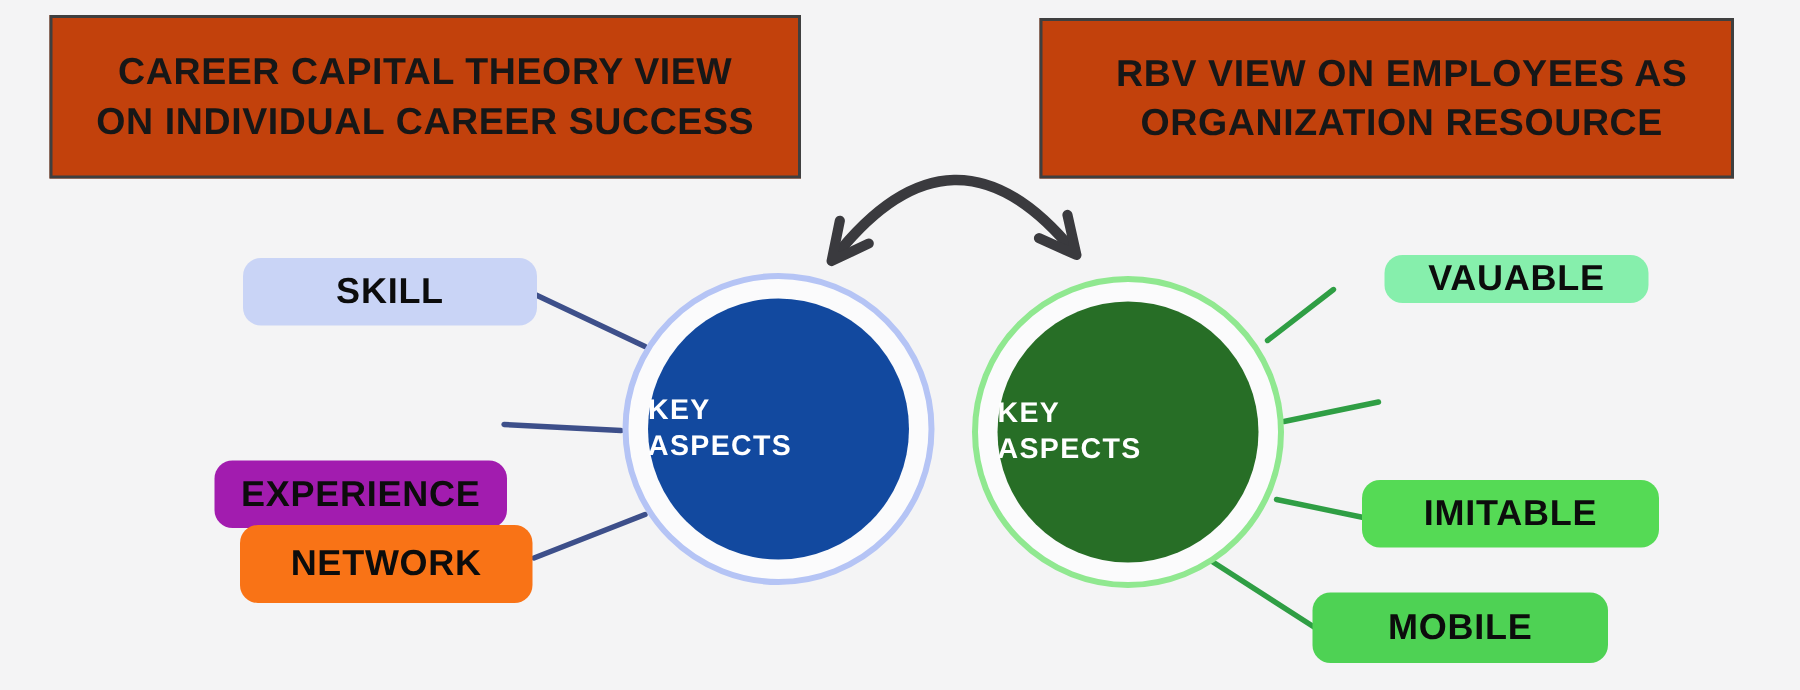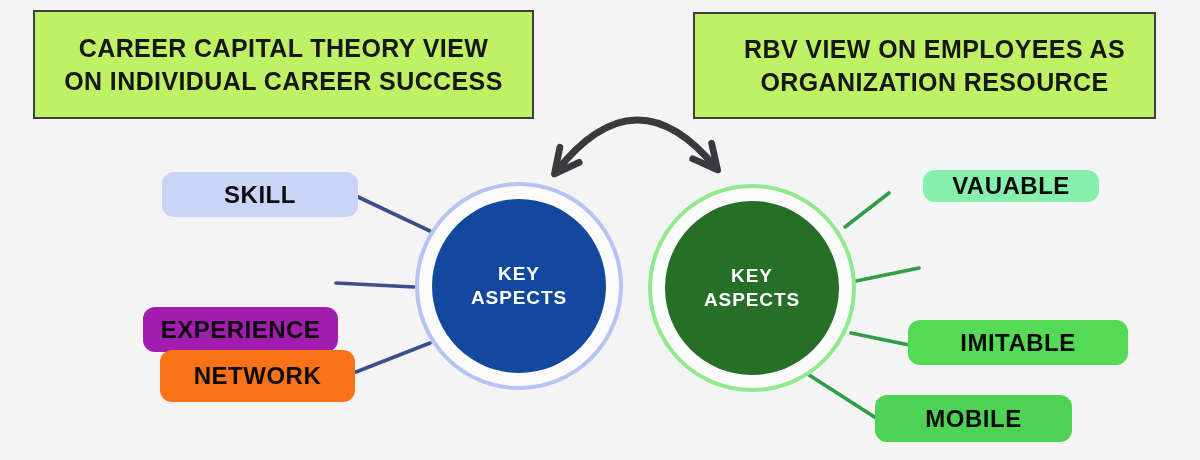--- a/index.html
+++ b/index.html
@@ -11,21 +11,21 @@
     overflow: hidden;
   }
   .canvas { position: absolute; inset: 0; }
 
   
   .wires { position: absolute; left: 0; top: 0; z-index: 1; }
 
   
   .title-box {
     position: absolute;
-    background: #bef264;
+    background: #c2410c;
     border: 2px solid #3f3f3f;
     display: flex; flex-direction: column;
     align-items: center; justify-content: center;
     text-align: center;
     z-index: 3;
     color: #171717;
     font-weight: bold;
     font-size: 25px;
     line-height: 1.32;
     letter-spacing: 0.4px;
@@ -42,40 +42,40 @@
     font-size: 24px;
     letter-spacing: 0.5px;
     color: #0c0c0c;
     z-index: 2;
   }
   .pill.l0 { left: 162px; top: 172px; width: 196px; height: 45px; background: #c9d4f6; }
   .pill.l1 { left: 143px; top: 260px; width: 195px; height: 45px; background: #a21caf; margin-top: 47px; }
   .pill.l2 { left: 160px; top: 350px; width: 195px; height: 52px; background: #f97316; }
   .pill.r0 { left: 887px; top: 170px; width: 176px; height: 32px; background: #86efac; margin-left: 36px; }
   .pill.r1 { left: 918px; top: 245px; width: 195px; height: 45px; background: #85e985; }
-  .pill.r2 { left: 908px; top: 320px; width: 220px; height: 45px; background: #55da55; }
+  .pill.r2 { left: 908px; top: 320px; width: 198px; height: 45px; background: #55da55; }
   .pill.r3 { left: 875px; top: 395px; width: 197px; height: 47px; background: #4ed254; }
 
   
   .hub-ring {
     position: absolute;
     width: 208px; height: 208px;
     border-radius: 50%;
     background: #fbfbfc;
     z-index: 2;
     box-sizing: border-box;
   }
   .hub-ring.blue  { left: 415px; top: 182px; border: 4px solid #b5c4f5; }
   .hub-ring.green { left: 648px; top: 184px; border: 4px solid #90e890; }
   .hub-core {
     position: absolute;
     width: 174px; height: 174px;
     border-radius: 50%;
     display: flex; flex-direction: column;
-    align-items: center; justify-content: center;
+    align-items: flex-start; justify-content: center;
     text-align: center;
     color: #ffffff;
     font-weight: bold;
     font-size: 19px;
     line-height: 1.25;
     letter-spacing: 0.9px;
     z-index: 3;
   }
   .hub-core.blue  { left: 432px; top: 199px; background: #12499f; }
   .hub-core.green { left: 665px; top: 201px; background: #276e26; }

